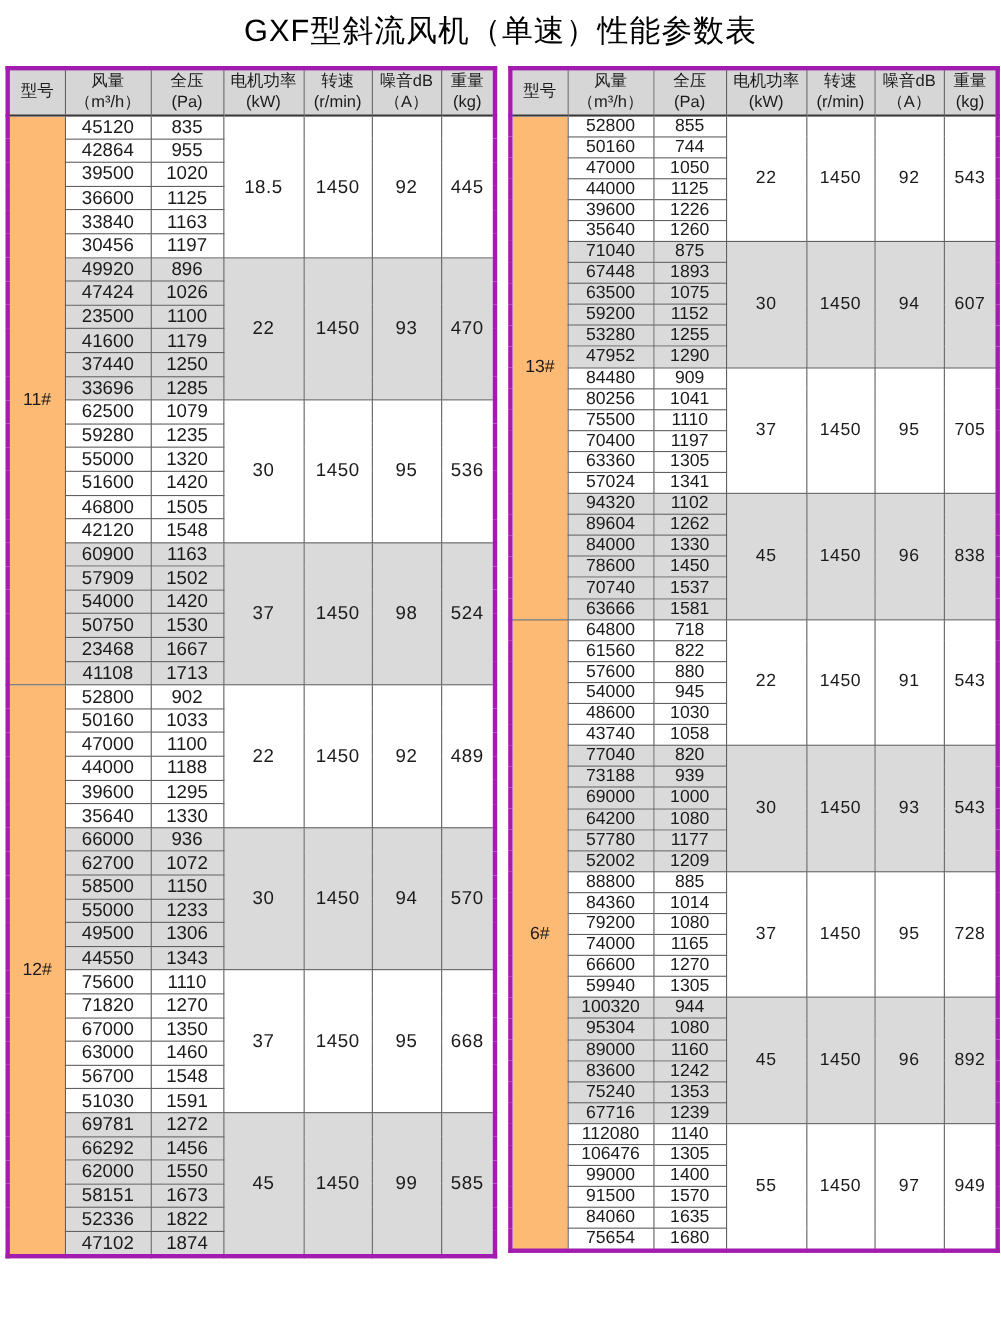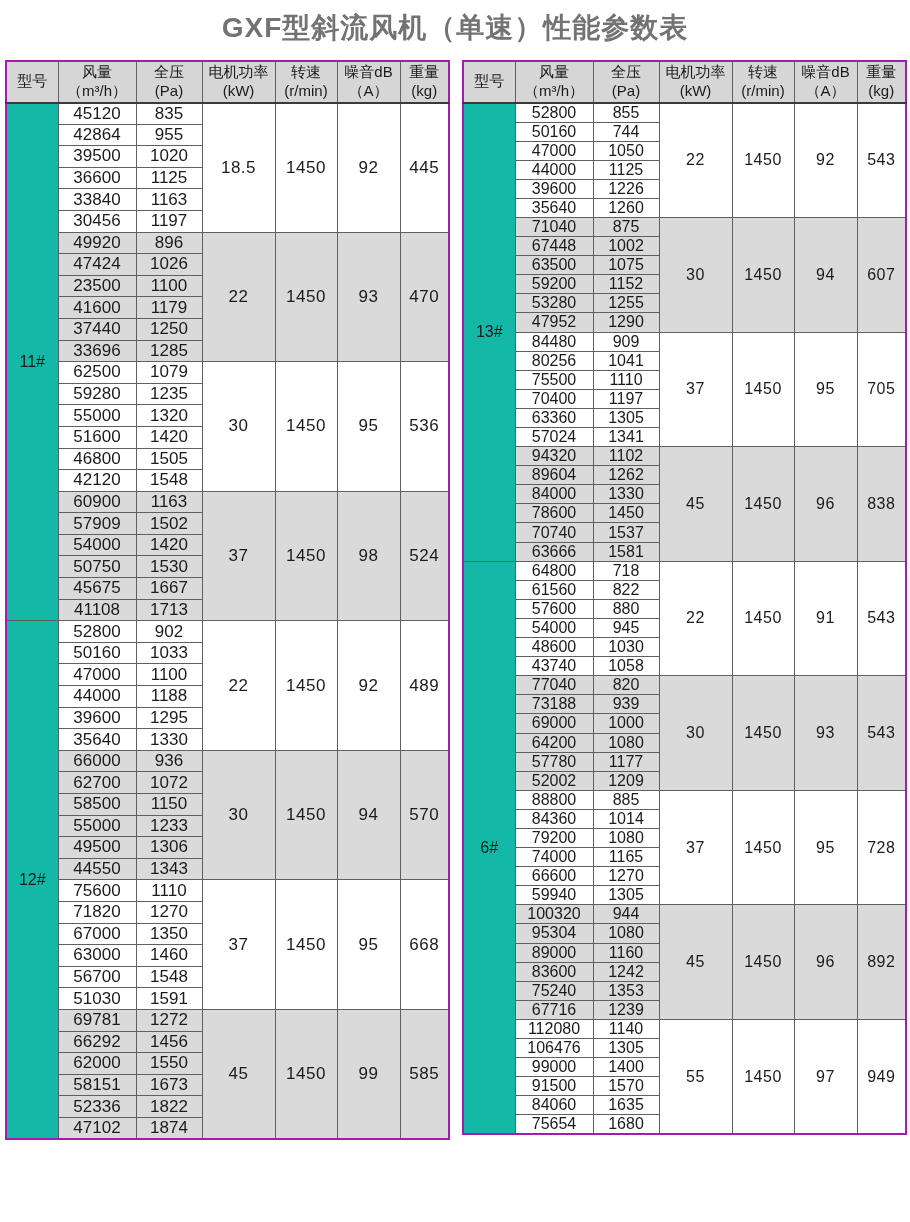--- a/index.html
+++ b/index.html
@@ -9,31 +9,31 @@
     position: relative;
     font-family: "Liberation Sans", "DejaVu Sans", sans-serif;
     color: #1b1b1b;
     overflow: hidden;
   }
   .page-title {
     position: absolute;
     top: 9px; left: 0; width: 100%;
     text-align: center;
     font-size: 28px;
-    font-weight: bold;
+    font-weight: normal;
     letter-spacing: 1px;
-    color: #737373;
+    color: #000000;
   }
   table.perf-table {
     position: absolute;
     top: 60px;
     width: 443px;
     border-collapse: collapse;
     table-layout: fixed;
-    border: 2px solid #a21caf;
+    border: 4px solid #a21caf;
   }
   table.perf-table.left  { left: 5px; }
   table.perf-table.right { left: 462px; }
   .perf-table th, .perf-table td {
     border: 1px solid #606060;
     text-align: center;
     vertical-align: middle;
     overflow: hidden;
     white-space: nowrap;
   }
@@ -49,21 +49,21 @@
   .perf-table thead th span { display: block; }
   .perf-table td {
     font-size: 17px;
     padding: 0;
     background: #ffffff;
   }
   table.left  tbody td { height: 21.6px; }
   table.right tbody td { height: 19.1px; font-size: 16px; }
   .perf-table td.shade { background: #dadada; }
   .perf-table td.model {
-    background: #14b8a6;
+    background: #fdba74;
     font-size: 16px;
     margin-top: 12px;
   }
   .perf-table td.merged { letter-spacing: 0.5px; }
 </style>
 </head>
 <body>
 
 <div class="page-title">GXF型斜流风机（单速）性能参数表</div>
 
@@ -208,21 +208,21 @@
       </tr>
       <tr>
         <td class="shade">54000</td>
         <td class="shade">1420</td>
       </tr>
       <tr>
         <td class="shade">50750</td>
         <td class="shade">1530</td>
       </tr>
       <tr>
-        <td class="shade">45675</td>
+        <td class="shade">23468</td>
         <td class="shade">1667</td>
       </tr>
       <tr>
         <td class="shade">41108</td>
         <td class="shade">1713</td>
       </tr>
       <tr>
         <td rowspan="24" class="model">12#</td>
         <td>52800</td>
         <td>902</td>
@@ -412,21 +412,21 @@
       <tr>
         <td class="shade">71040</td>
         <td class="shade">875</td>
         <td class="shade merged" rowspan="6">30</td>
         <td class="shade merged" rowspan="6">1450</td>
         <td class="shade merged" rowspan="6">94</td>
         <td class="shade merged" rowspan="6">607</td>
       </tr>
       <tr>
         <td class="shade">67448</td>
-        <td class="shade">1002</td>
+        <td class="shade">1893</td>
       </tr>
       <tr>
         <td class="shade">63500</td>
         <td class="shade">1075</td>
       </tr>
       <tr>
         <td class="shade">59200</td>
         <td class="shade">1152</td>
       </tr>
       <tr>

